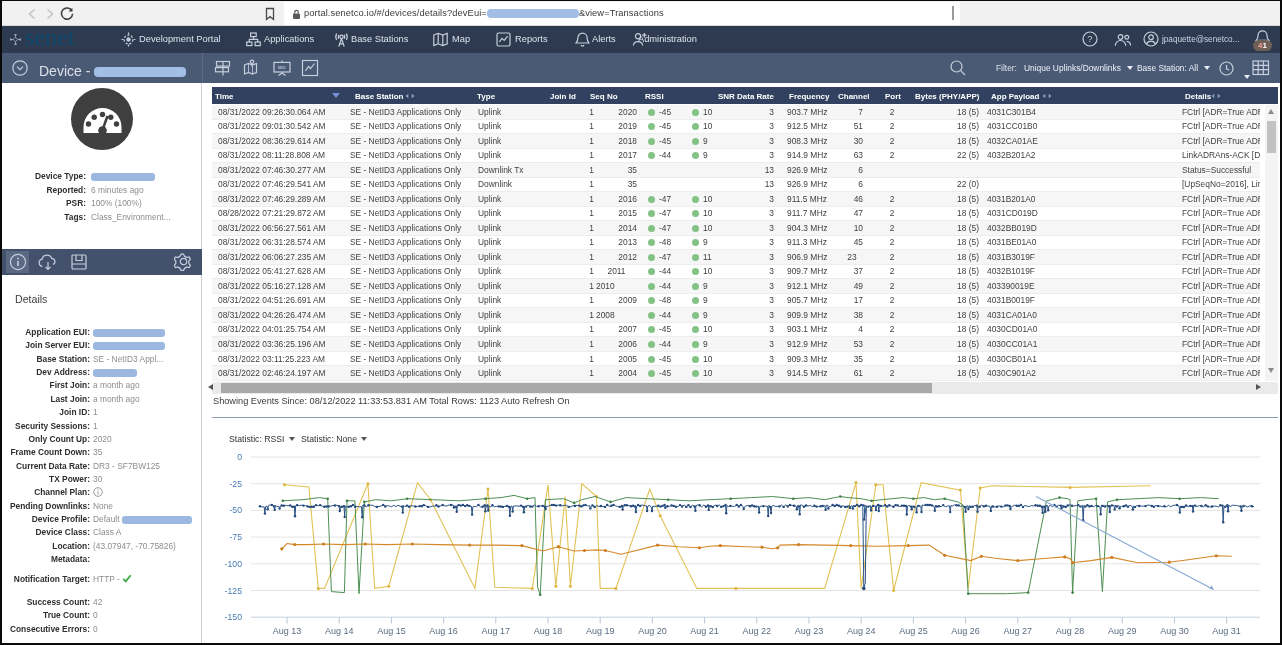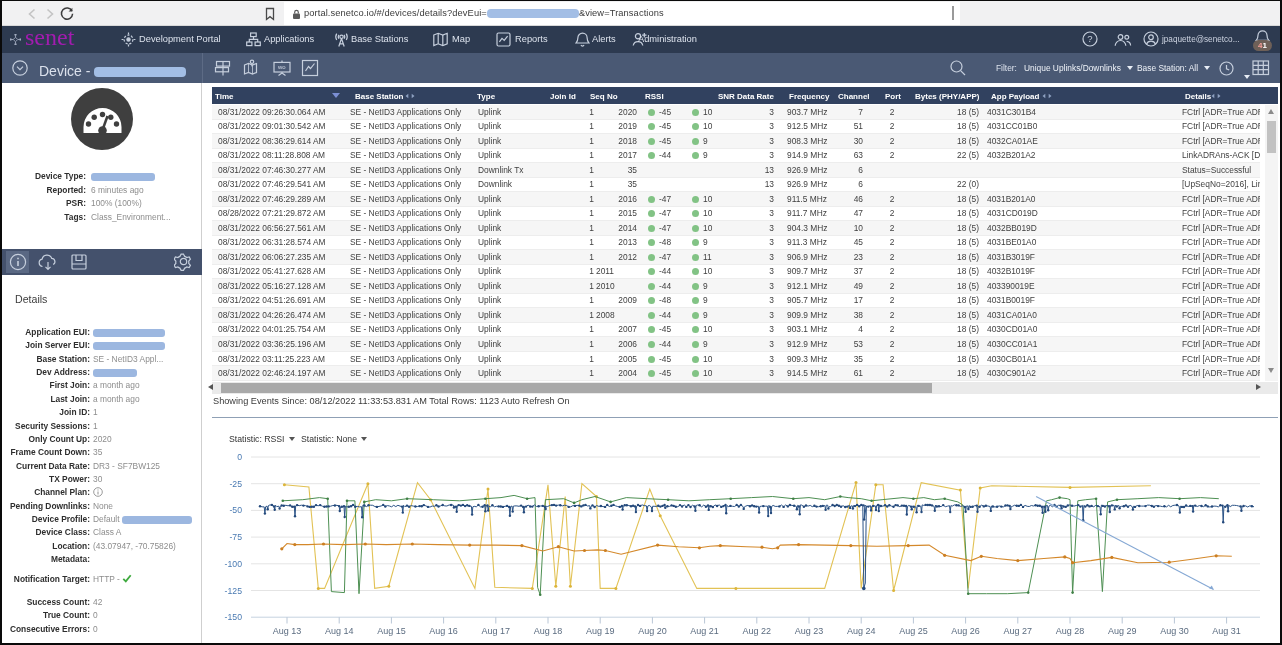--- a/index.html
+++ b/index.html
@@ -6,21 +6,21 @@
  border:2px solid #0a0a0a;border-top-width:1px;}
 .abs{position:absolute;}
 
 .browser{left:0;top:0;width:1278px;height:25px;background:#f1f1f2;border-bottom:1px solid #d9d9d9;}
 .addr{left:282px;top:1px;width:676px;height:23px;background:#fff;}
 .urltxt{left:302px;top:7px;font-size:9.3px;color:#3b3b3b;letter-spacing:.1px;}
 .blob{display:inline-block;background:#a3bee5;border-radius:4px;vertical-align:middle;}
 .cursor{left:950px;top:5px;width:1.5px;height:14px;background:#9a9a9a;}
 
 .navbar{left:0;top:25px;width:1278px;height:27px;background:#2d3a50;}
-.logo{left:23px;top:24px;font-family:"Liberation Serif",serif;font-size:24px;line-height:24px;color:#a21caf;}
+.logo{left:23px;top:24px;font-family:"Liberation Serif",serif;font-size:24px;line-height:24px;color:#0c4a6e;}
 .navitem{top:33px;font-size:9.3px;color:#dde3ed;}
 
 .subheader{left:0;top:52px;width:1278px;height:30px;background:#4a5974;}
 .sh-txt{top:62px;font-size:14px;color:#dbe1ec;}
 .vline{left:200px;top:52px;width:1px;height:30px;background:#5d6b85;}
 
 .sidebar{left:0;top:82px;width:200px;height:561px;background:#fff;border-right:1px solid #cfcfcf;}
 .srow{position:absolute;width:200px;font-size:8.4px;height:11px;}
 .srow > b{position:absolute;right:116px;color:#2e2e2e;white-space:nowrap;}
 .srow > span{position:absolute;left:89px;color:#8d8d8d;white-space:nowrap;}
@@ -562,32 +562,32 @@
     <div class="trow odd">
       <div class="td" style="width:135px;padding-left:6px">08/31/2022 06:06:27.235 AM</div>
       <div class="td" style="width:128px;padding-left:3px">SE - NetID3 Applications Only</div>
       <div class="td" style="width:78px;padding-left:3px">Uplink</div>
       <div class="td" style="width:43px;text-align:right;padding-right:2px">1</div>
       <div class="td" style="width:43px;text-align:right;padding-right:2px">2012</div>
       <div class="td" style="width:46px;padding-left:9px"><span class="dot"></span>-47</div>
       <div class="td" style="width:54px;padding-left:7px"><span class="dot"></span>11</div>
       <div class="td" style="width:42px;text-align:right;padding-right:7px">3</div>
       <div class="td" style="width:60px;padding-left:6px">906.9 MHz</div>
-      <div class="td" style="width:30px;text-align:right;padding-right:8px">23</div>
+      <div class="td" style="width:30px;text-align:center;padding-right:8px">23</div>
       <div class="td" style="width:42px;text-align:center">2</div>
       <div class="td" style="width:72px;text-align:right;padding-right:6px">18 (5)</div>
       <div class="td" style="width:192px;padding-left:2px">4031B3019F</div>
       <div class="td" style="width:83px;padding-left:5px">FCtrl [ADR=True ADRAckReq=False</div>
     </div>
     <div class="trow">
       <div class="td" style="width:135px;padding-left:6px">08/31/2022 05:41:27.628 AM</div>
       <div class="td" style="width:128px;padding-left:3px">SE - NetID3 Applications Only</div>
       <div class="td" style="width:78px;padding-left:3px">Uplink</div>
       <div class="td" style="width:43px;text-align:right;padding-right:2px">1</div>
-      <div class="td" style="width:43px;text-align:left;padding-right:2px">2011</div>
+      <div class="td" style="width:43px;text-align:center;padding-right:2px">2011</div>
       <div class="td" style="width:46px;padding-left:9px"><span class="dot"></span>-44</div>
       <div class="td" style="width:54px;padding-left:7px"><span class="dot"></span>10</div>
       <div class="td" style="width:42px;text-align:right;padding-right:7px">3</div>
       <div class="td" style="width:60px;padding-left:6px">909.7 MHz</div>
       <div class="td" style="width:30px;text-align:right;padding-right:8px">37</div>
       <div class="td" style="width:42px;text-align:center">2</div>
       <div class="td" style="width:72px;text-align:right;padding-right:6px">18 (5)</div>
       <div class="td" style="width:192px;padding-left:2px">4032B1019F</div>
       <div class="td" style="width:83px;padding-left:5px">FCtrl [ADR=True ADRAckReq=False</div>
     </div>

